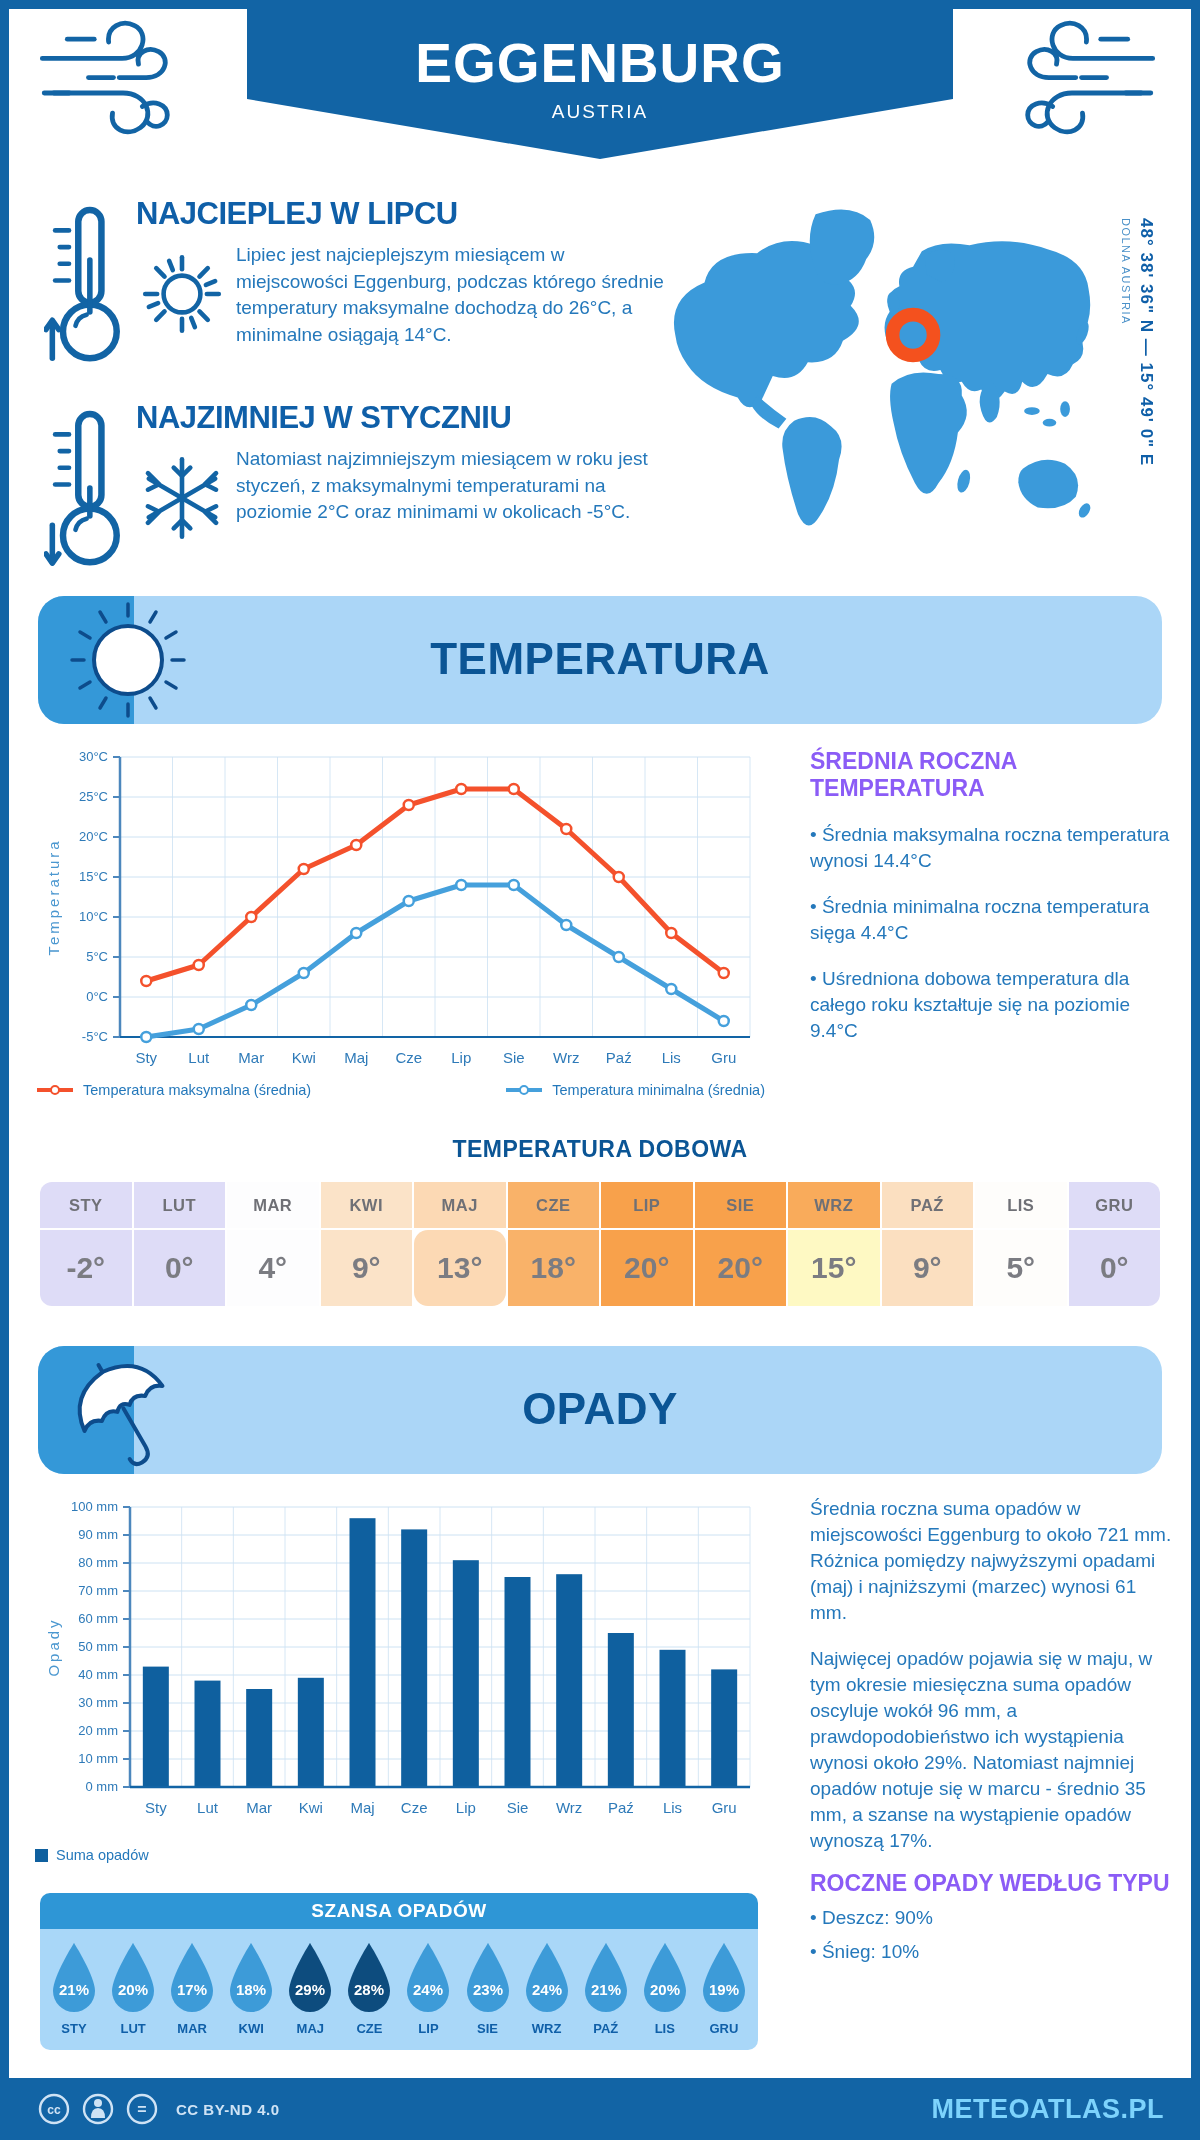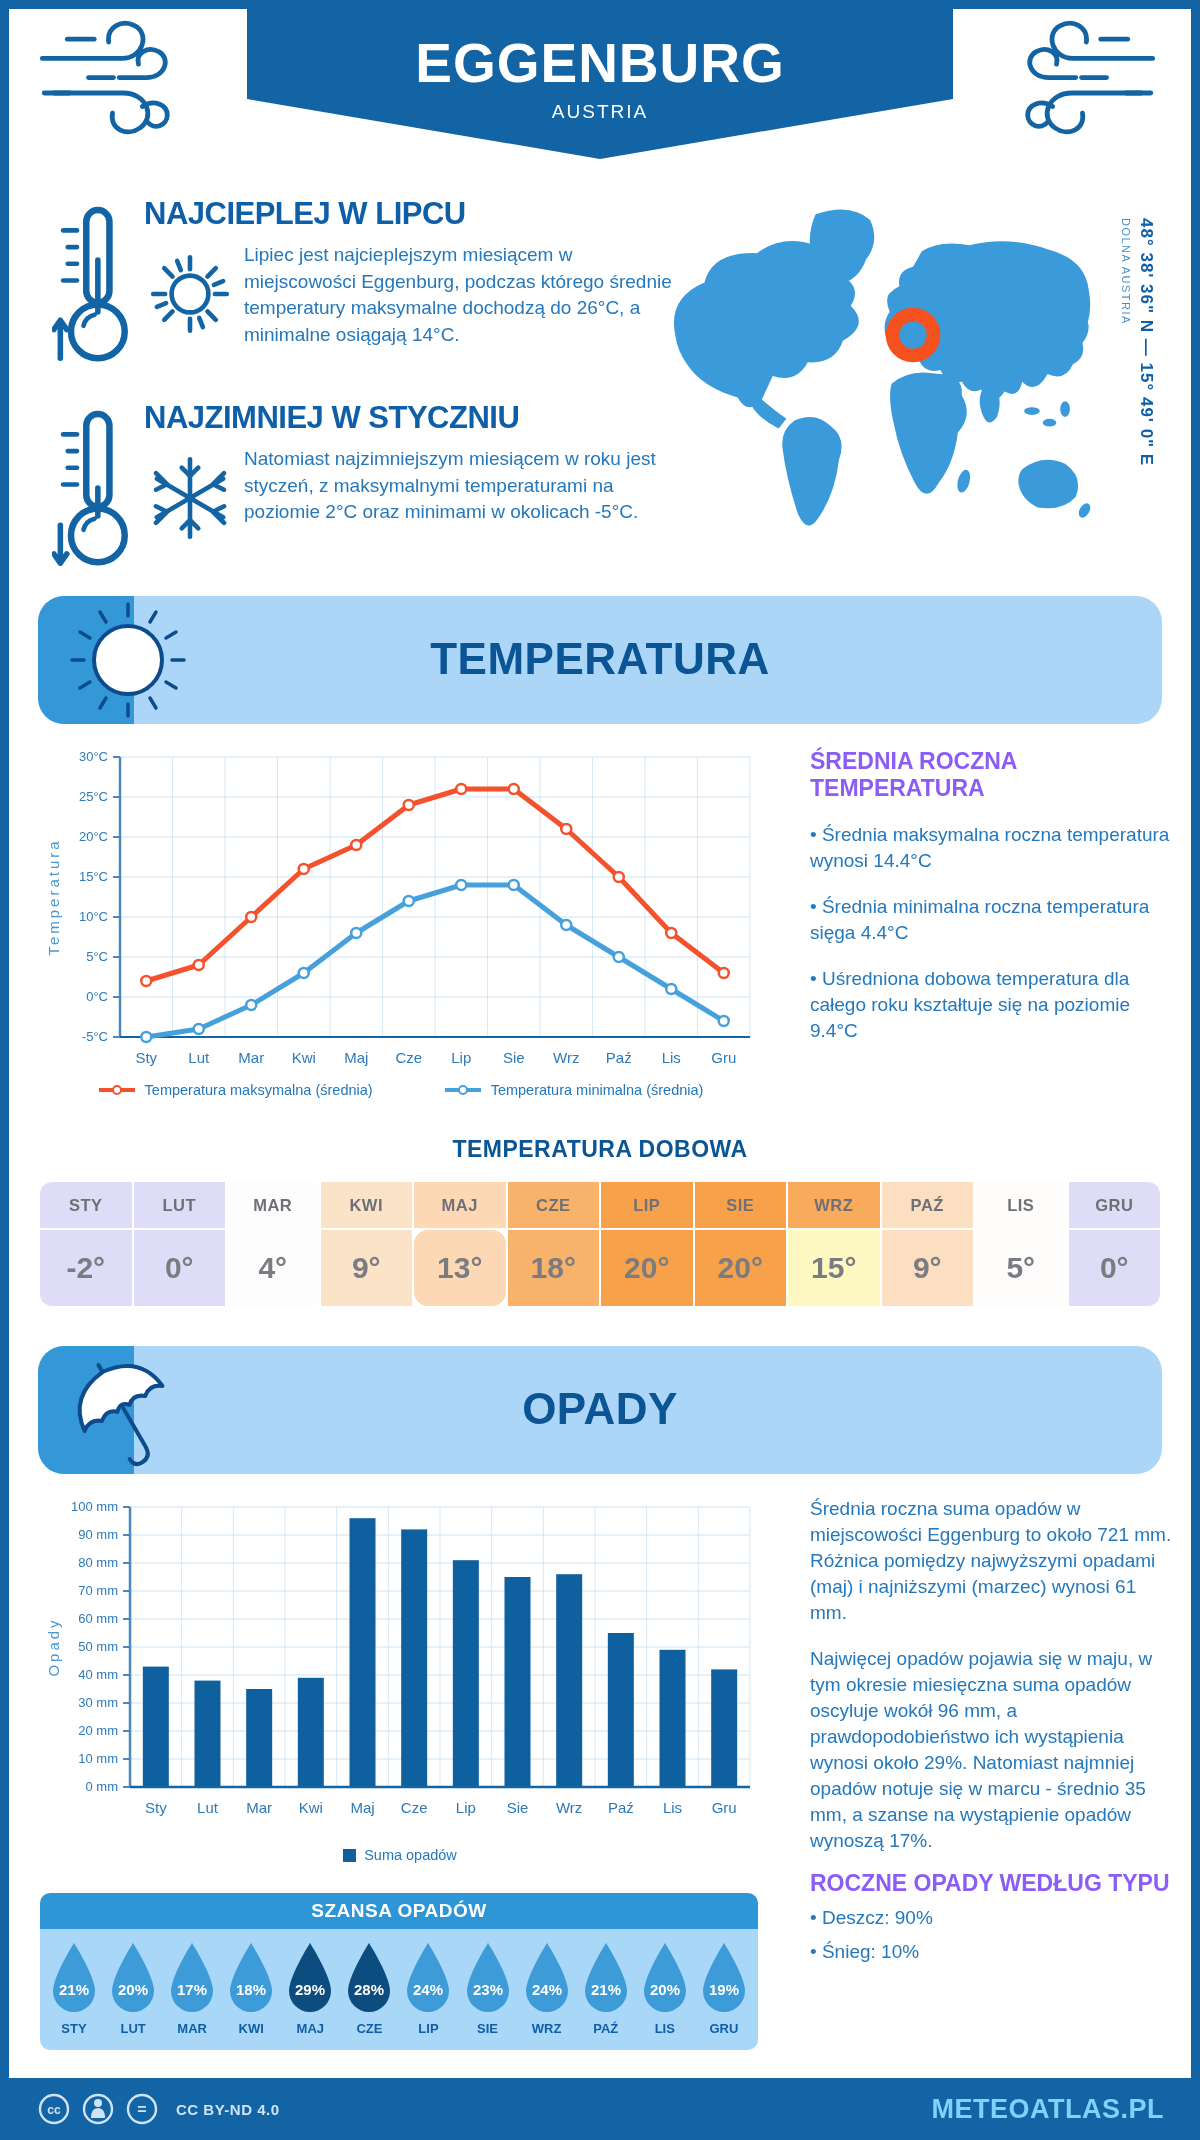--- a/index.html
+++ b/index.html
@@ -10,21 +10,21 @@
   
   .banner{position:absolute;left:247px;top:9px;width:706px;height:150px;background:#1264a5;
           clip-path:polygon(0 0,100% 0,100% 60%,50% 100%,0 60%);text-align:center;color:#fff;z-index:5;}
   .banner-title{font-size:55px;font-weight:bold;margin-top:22px;letter-spacing:1px;}
   .banner-sub{font-size:19px;letter-spacing:2px;margin-top:6px;}
   .wind{position:absolute;top:18px;z-index:2;}
   .wind-left{left:30px;}
   .wind-right{left:1000px;transform:scaleX(-1);}
 
   
-  .intro-block{position:absolute;left:52px;width:610px;display:flex;}
+  .intro-block{position:absolute;left:44px;width:610px;display:flex;}
   .thermo{flex:0 0 92px;}
   .intro-h{font-size:31px;font-weight:bold;color:#0f5fa8;margin:0 0 10px 0;letter-spacing:-.5px;}
   .intro-row{display:flex;align-items:flex-start;}
   .intro-ico{flex:0 0 100px;padding-top:6px;}
   .intro-p{margin:0;font-size:19px;line-height:26.5px;color:#2478bb;width:430px;}
 
   .coords{position:absolute;left:1120px;top:218px;display:flex;z-index:4;}
   .coord-main{writing-mode:vertical-rl;font-size:17px;font-weight:bold;color:#0f5fa8;letter-spacing:1px;}
   .coord-region{writing-mode:vertical-rl;font-size:11px;color:#4a90c8;letter-spacing:1.5px;margin-right:4px;}
 
@@ -35,21 +35,21 @@
         border-radius:26px 0 0 26px;overflow:visible;}
   .section-title{position:absolute;left:0;right:0;top:38px;text-align:center;font-size:44px;
                  font-weight:bold;color:#0b5595;letter-spacing:0.5px;}
 
   
   .chart-col{position:absolute;left:35px;width:730px;}
   .tick{font-size:13px;fill:#2e7ab8;}
   .ta-e{text-anchor:end;} .ta-m{text-anchor:middle;}
   .mon{font-size:15px;}
   .axis-label{font-size:15px;fill:#4a97d0;letter-spacing:3px;text-anchor:middle;}
-  .legend{display:flex;justify-content:center;gap:70px;margin-top:6px;}
+  .legend{display:flex;justify-content:space-between;gap:70px;margin-top:6px;}
   .leg-item{display:flex;align-items:center;gap:8px;font-size:14.5px;color:#2478bb;}
   .leg-sq{width:13px;height:13px;background:#0f609f;display:inline-block;}
 
   .side-text{position:absolute;left:810px;width:365px;color:#2478bb;}
   .side-text h3{font-size:23px;font-weight:bold;color:#8b5cf6;margin:0 0 6px 0;}
   .side-text p{font-size:19px;line-height:26px;margin:20px 0 0 0;}
   .side-text .type-h{margin-top:28px;}
   .side-text .tight{margin:8px 0 0 0;}
 
   .center-heading{position:absolute;left:0;right:0;top:1136px;text-align:center;font-size:23px;

